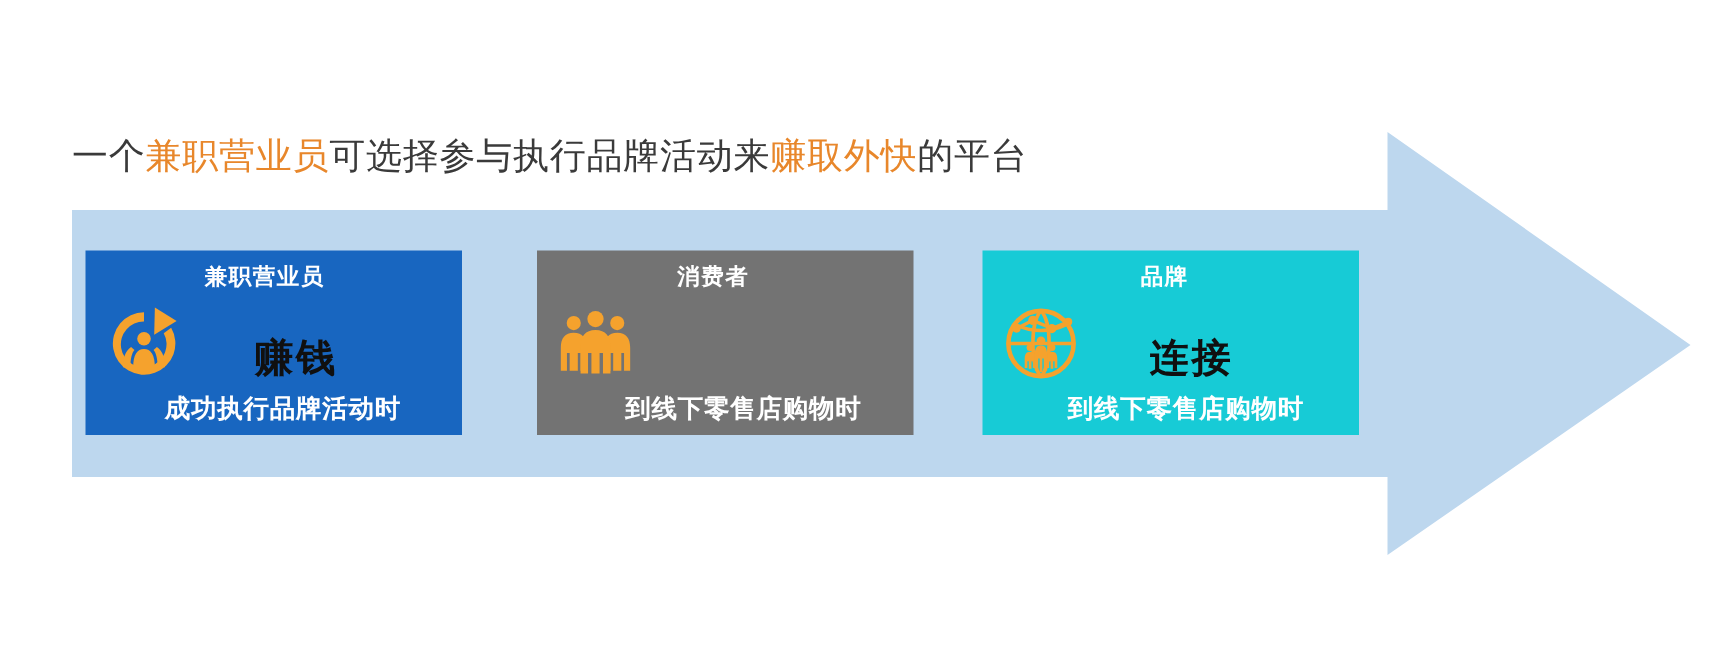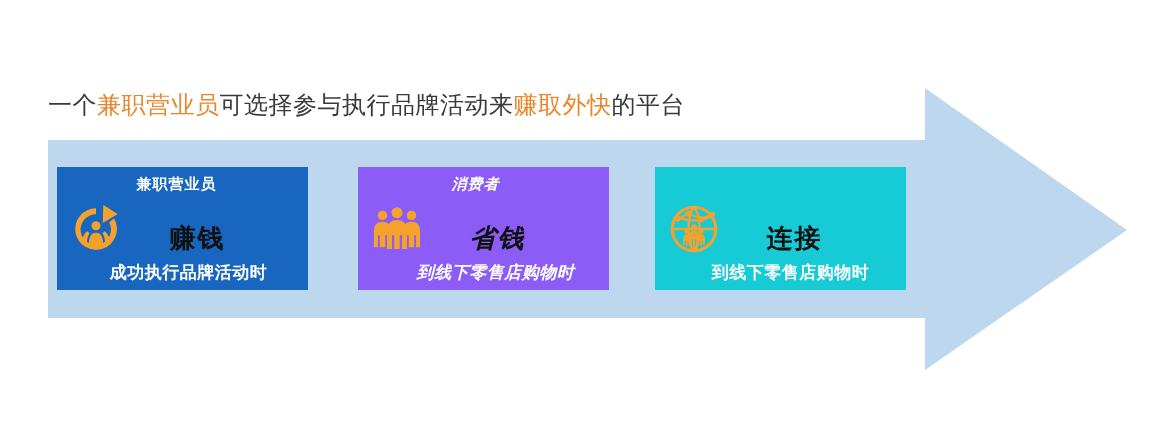--- a/index.html
+++ b/index.html
@@ -48,21 +48,21 @@
   
   .card {
     position: absolute;
     top: 167px;
     width: 251px;
     height: 123px;
     box-sizing: border-box;
     overflow: hidden;
   }
   #card-0 { left: 57px;  background: #1866c0; }
-  #card-1 { left: 358px; background: #8b5cf6; font-style: italic; }
+  #card-1 { left: 358px; background: #737373; }
   #card-2 { left: 655px; background: #17cbd6; }
 
   .card-header {
     position: absolute;
     top: 8px;
     left: 0;
     width: 100%;
     text-align: center;
     color: #ffffff;
     font-size: 15px;
@@ -146,25 +146,25 @@
     <div class="card-icon">
       <svg viewBox="0 0 64 64" xmlns="http://www.w3.org/2000/svg">
         <circle cx="16" cy="17" r="5.2" fill="#f5a22d"></circle>
         <path d="M16 24 C9.5 24 6.5 28 6.5 35 L6.5 52 L11 52 L11 39 L13 39 L13 52 L19 52 L19 39 L21 39 L21 52 L25.5 52 L25.5 35 C25.5 28 22.5 24 16 24 Z" fill="#f5a22d"></path>
         <circle cx="48" cy="17" r="5.2" fill="#f5a22d"></circle>
         <path d="M48 24 C41.5 24 38.5 28 38.5 35 L38.5 52 L43 52 L43 39 L45 39 L45 52 L51 52 L51 39 L53 39 L53 52 L57.5 52 L57.5 35 C57.5 28 54.5 24 48 24 Z" fill="#f5a22d"></path>
         <circle cx="32" cy="14" r="6" fill="#f5a22d"></circle>
         <path d="M32 22 C24.5 22 21 26.5 21 34.5 L21 54 L26.5 54 L26.5 39 L29 39 L29 54 L35 54 L35 39 L37.5 39 L37.5 54 L43 54 L43 34.5 C43 26.5 39.5 22 32 22 Z" fill="#f5a22d"></path>
       </svg>
     </div>
-    <div class="card-main">省钱</div>
     <div class="card-footer">到线下零售店购物时</div>
   </div>
 
   <div class="card" id="card-2">
+    <div class="card-header">品牌</div>
     <div class="card-icon">
       <svg viewBox="0 0 64 64" xmlns="http://www.w3.org/2000/svg">
         <circle cx="32" cy="32" r="24" fill="none" stroke="#f5a22d" stroke-width="3.4"></circle>
         <path d="M8 32 H56" stroke="#f5a22d" stroke-width="2.6" fill="none"></path>
         <path d="M32 8 C24 16 24 48 32 56" stroke="#f5a22d" stroke-width="2.6" fill="none"></path>
         <path d="M32 8 C40 16 40 48 32 56" stroke="#f5a22d" stroke-width="2.6" fill="none"></path>
         <path d="M13 18 Q32 27 51 18" stroke="#f5a22d" stroke-width="2.6" fill="none"></path>
         <path d="M14 21 L26 15 L40 21 L52 16" stroke="#f5a22d" stroke-width="2.4" fill="none"></path>
         <circle cx="26" cy="15" r="3.4" fill="#f5a22d"></circle>
         <circle cx="40" cy="21" r="3.4" fill="#f5a22d"></circle>

